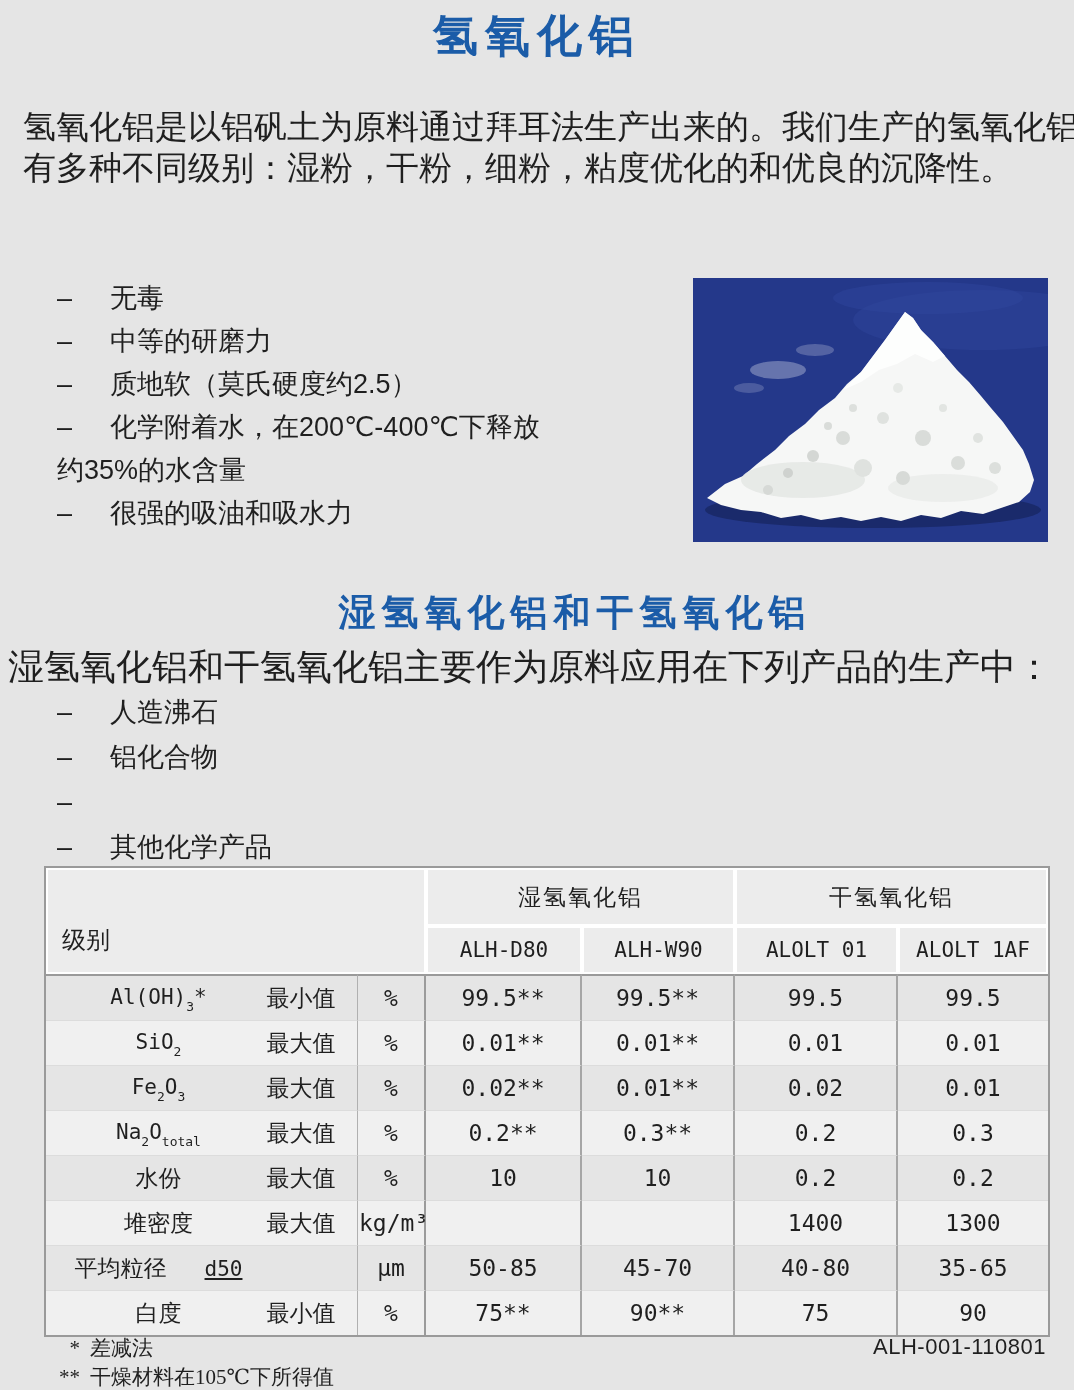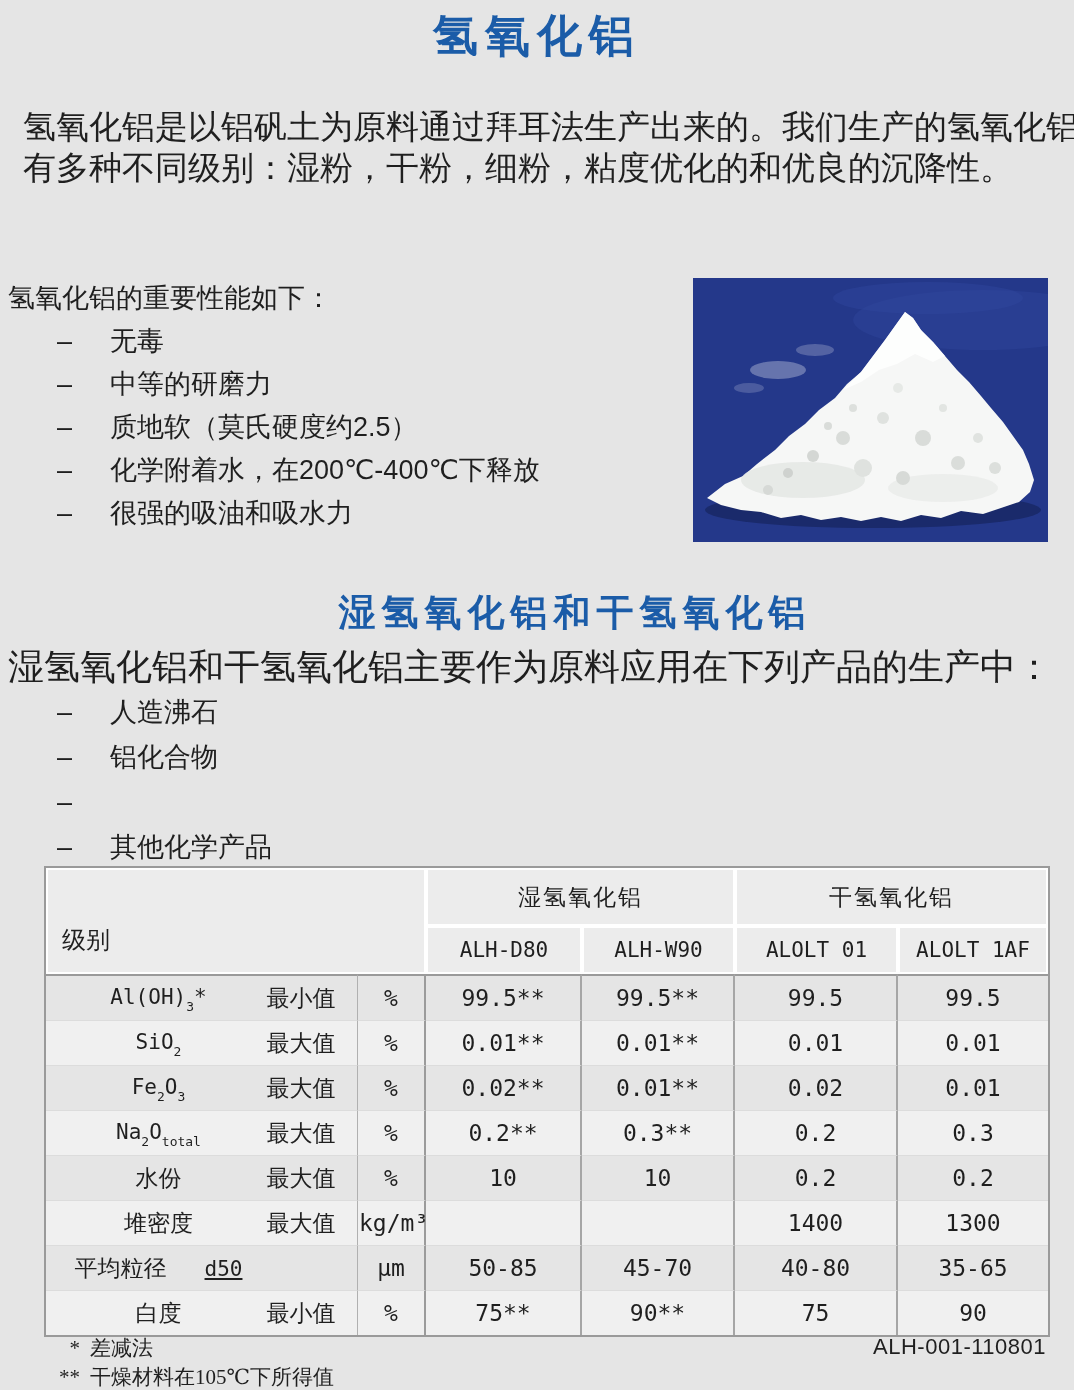--- a/index.html
+++ b/index.html
@@ -77,37 +77,37 @@
 </head>
 <body>
 
 <div class="page">
 
   <h1 class="title">氢氧化铝</h1>
 
   <p class="intro">氢氧化铝是以铝矾土为原料通过拜耳法生产出来的。我们生产的氢氧化铝有多种不同级别：湿粉，干粉，细粉，粘度优化的和优良的沉降性。</p>
 
   <div class="props">
-    <div class="props-heading">氢氧化铝的重要性能如下：</div>
     <div class="bullet">
       <span class="dash">–</span>
       <span>无毒</span>
     </div>
     <div class="bullet">
       <span class="dash">–</span>
       <span>中等的研磨力</span>
     </div>
     <div class="bullet">
       <span class="dash">–</span>
       <span>质地软（莫氏硬度约2.5）</span>
     </div>
     <div class="bullet">
       <span class="dash">–</span>
       <span>化学附着水，在200℃-400℃下释放</span>
     </div>
+    <div class="cont-line">约35%的水含量</div>
     <div class="bullet">
       <span class="dash">–</span>
       <span>很强的吸油和吸水力</span>
     </div>
   </div>
 
   <div class="photo">
     <svg width="355" height="264" viewBox="0 0 355 264">
       <rect x="0" y="0" width="355" height="264" fill="var(--photo_background,#24388a)"></rect>
       <ellipse cx="290" cy="42" rx="130" ry="30" fill="#2e4499" opacity="0.5"></ellipse>

